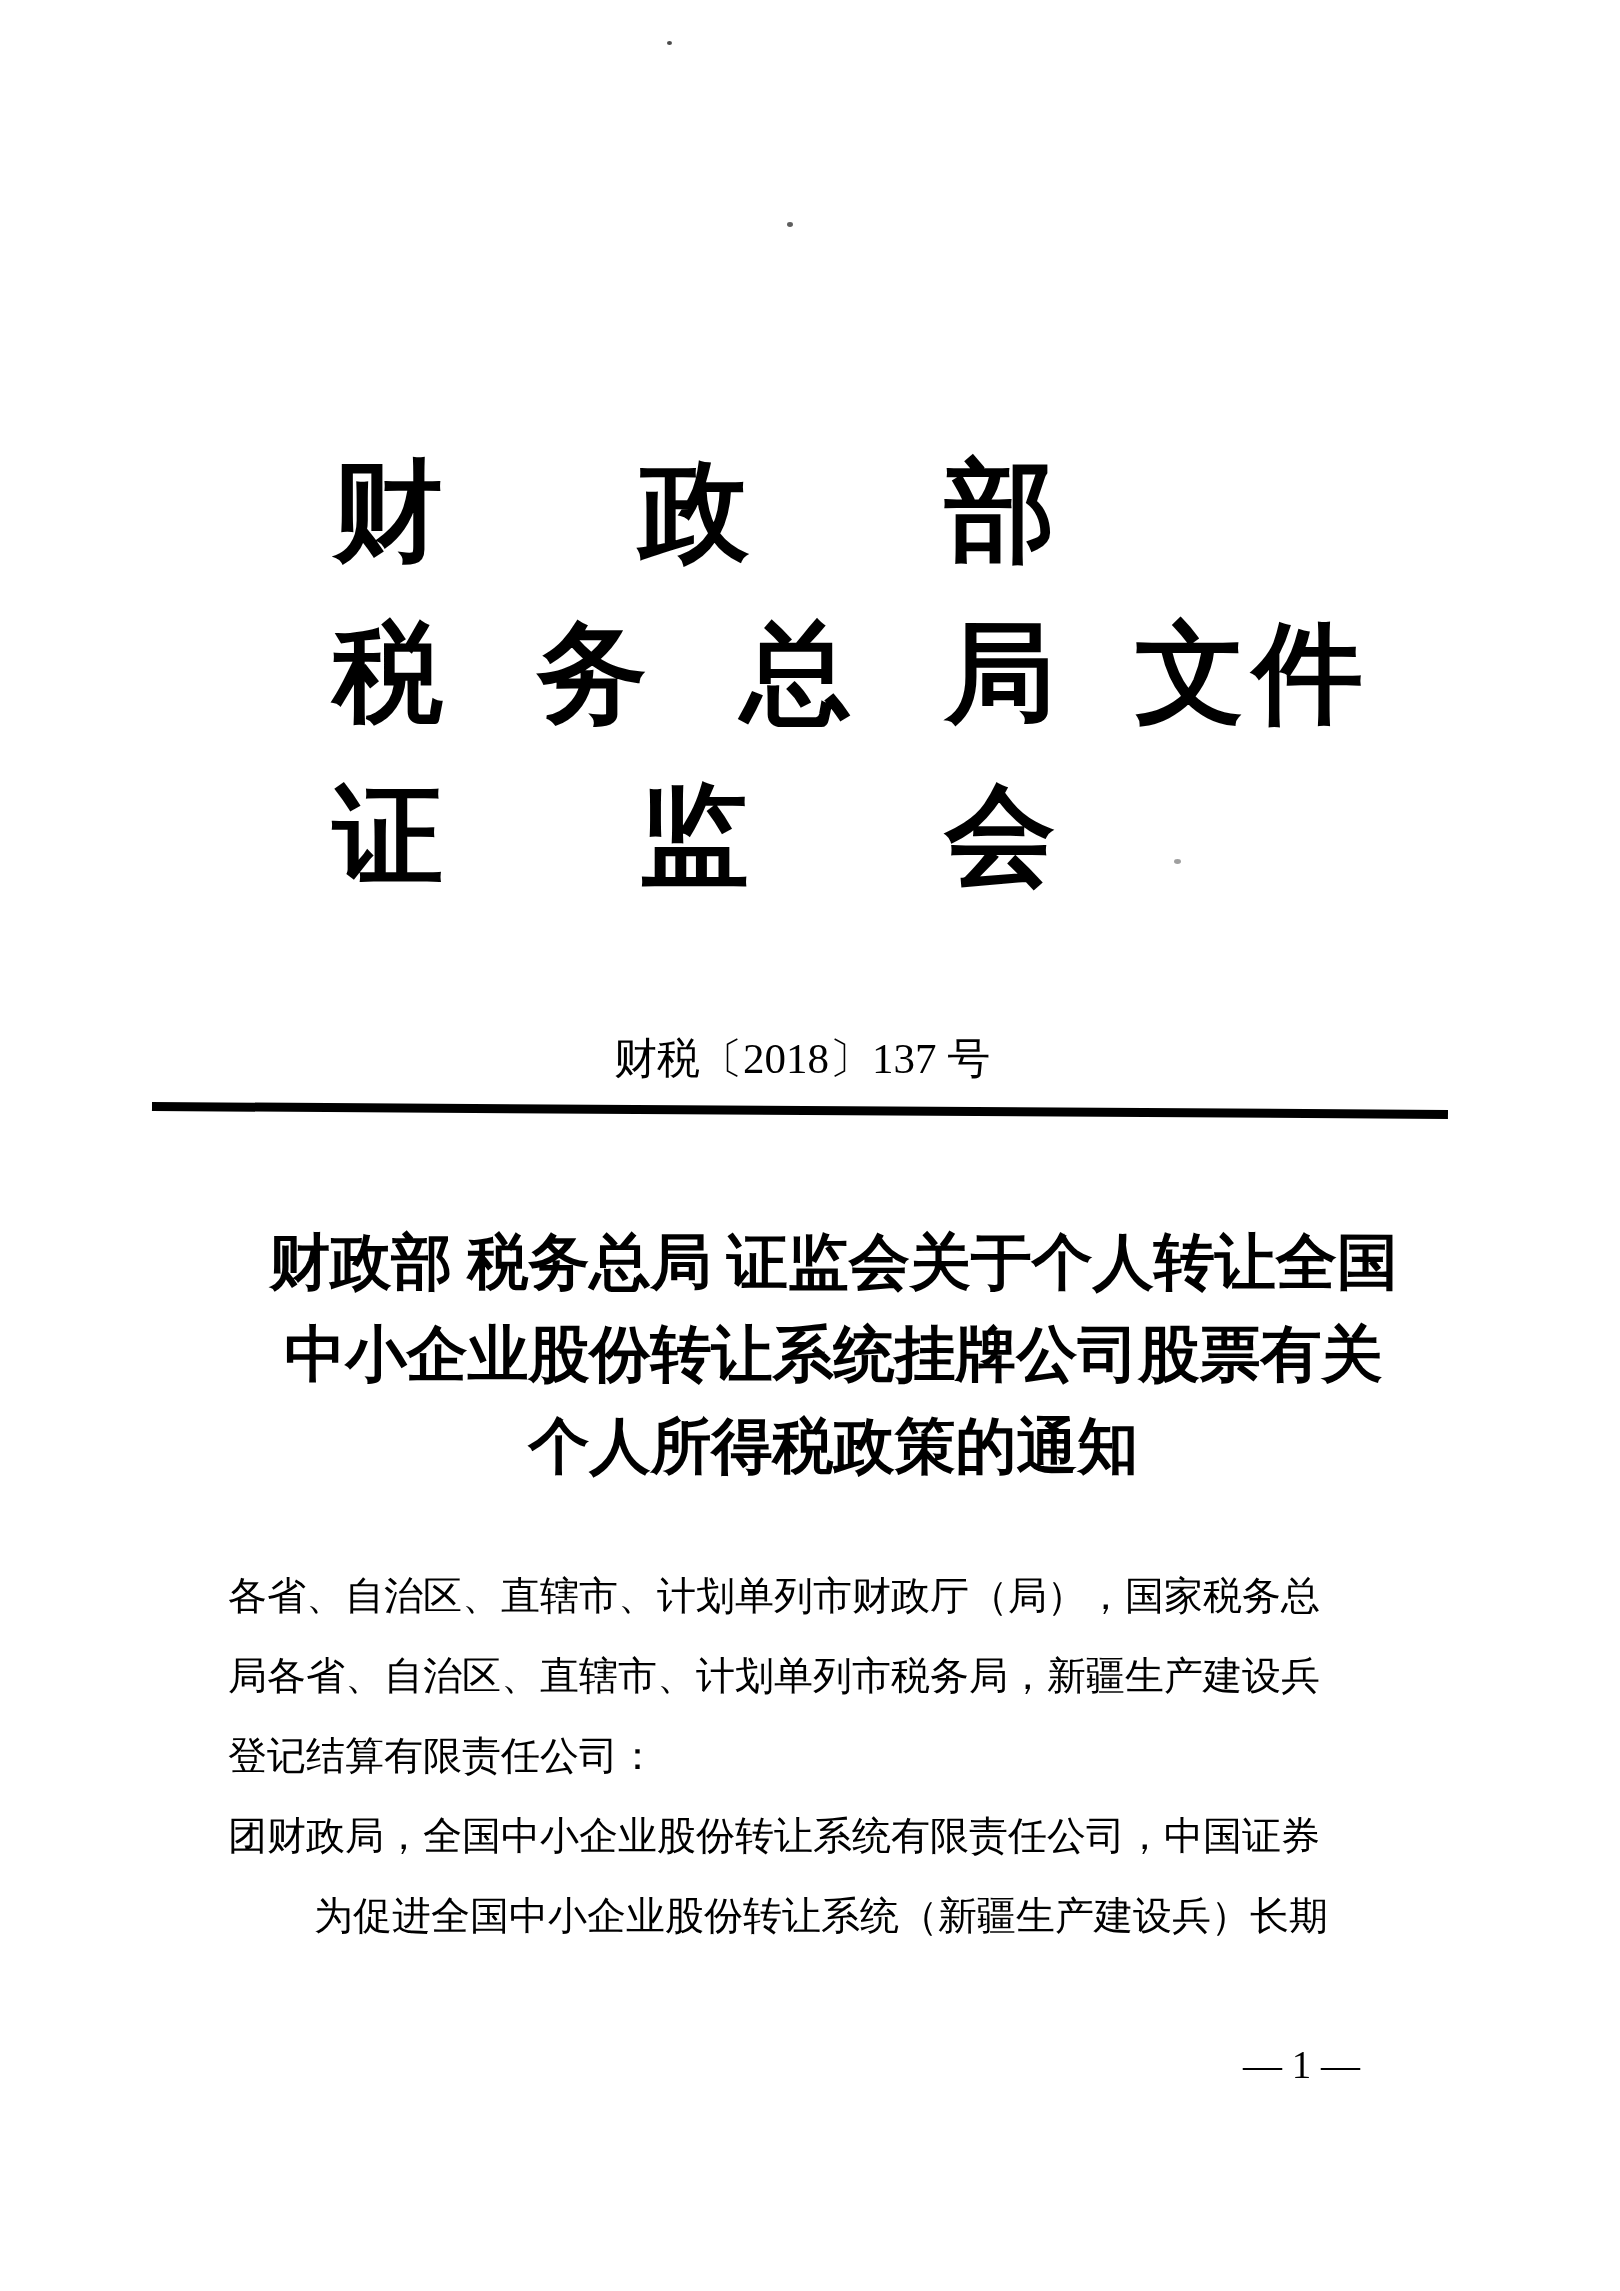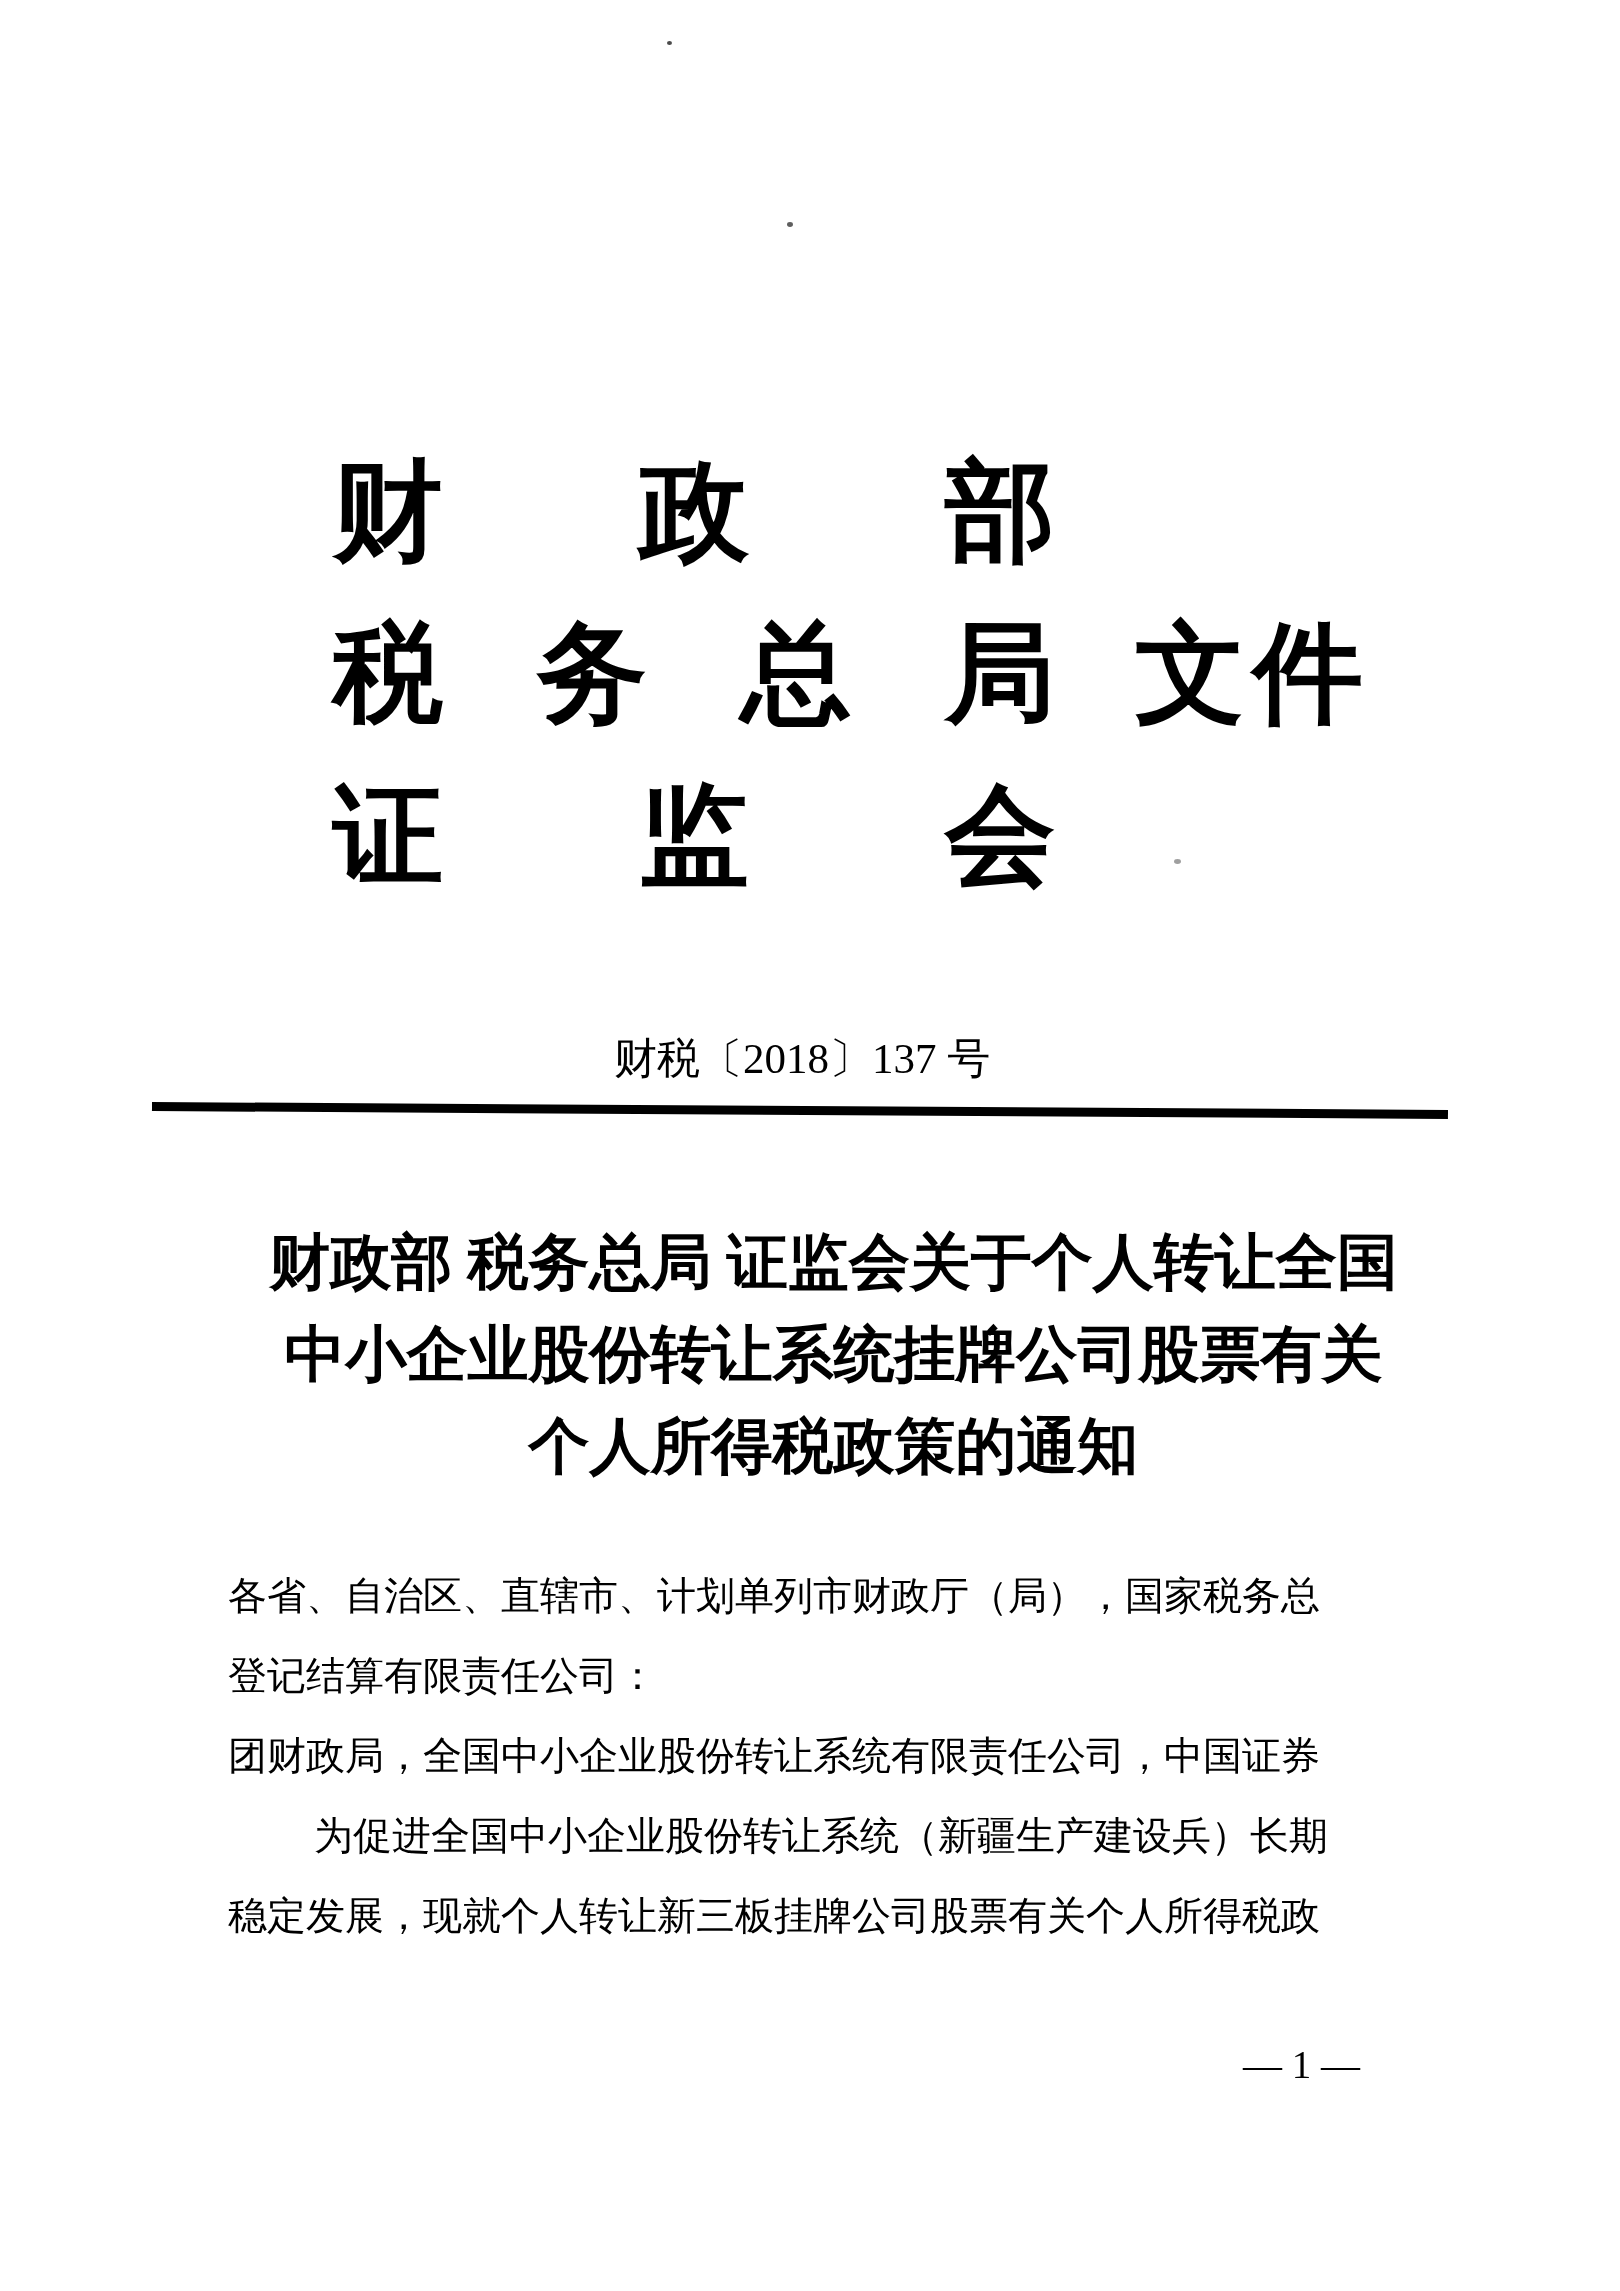--- a/index.html
+++ b/index.html
@@ -112,22 +112,22 @@
   <div class="rule"></div>
 
   <div class="doc-title">
     <div>财政部 税务总局 证监会关于个人转让全国</div>
     <div>中小企业股份转让系统挂牌公司股票有关</div>
     <div>个人所得税政策的通知</div>
   </div>
 
   <div class="body-text">
     <div class="body-line">各省、自治区、直辖市、计划单列市财政厅（局），国家税务总</div>
+    <div class="body-line">局各省、自治区、直辖市、计划单列市税务局，新疆生产建设兵</div>
     <div class="body-line">登记结算有限责任公司：</div>
     <div class="body-line">团财政局，全国中小企业股份转让系统有限责任公司，中国证券</div>
     <div class="body-line indent">为促进全国中小企业股份转让系统（新疆生产建设兵）长期</div>
-    <div class="body-line">稳定发展，现就个人转让新三板挂牌公司股票有关个人所得税政</div>
   </div>
 
   <div class="page-number">— 1 —</div>
 
 </div>
 
 
 </body></html>

